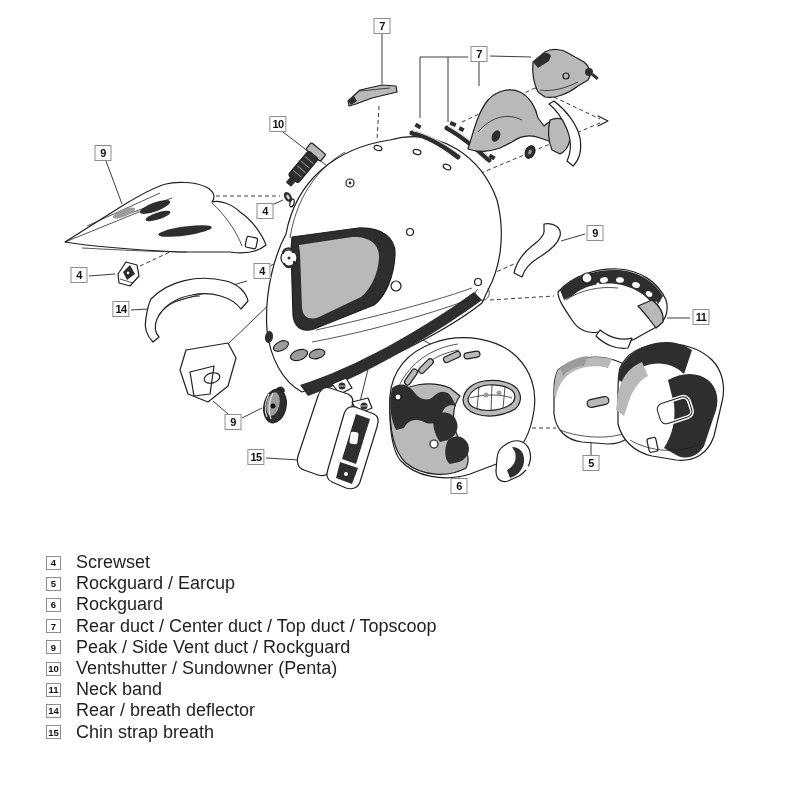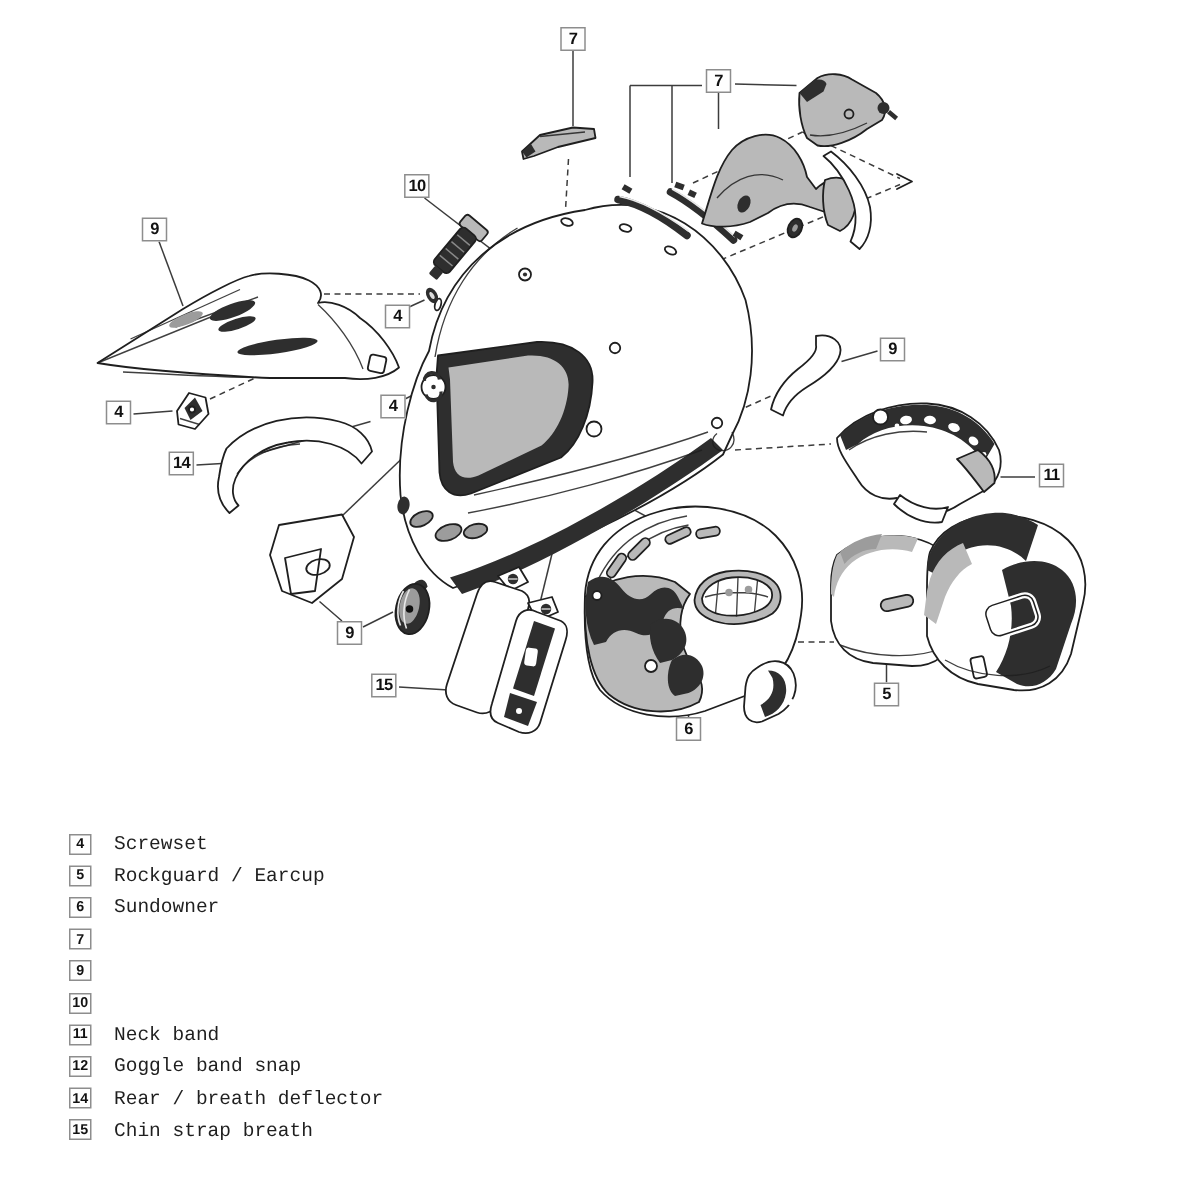--- a/index.html
+++ b/index.html
@@ -18,21 +18,21 @@
   .wline{stroke:#e8e8e8;stroke-width:1.1;fill:none;}
   .callout{position:absolute;min-width:17px;height:16px;padding:0 2px;box-sizing:border-box;
     border:1.4px solid var(--boxb);background:#fefefe;color:var(--boxt);
     font-weight:bold;font-size:11px;line-height:13px;display:flex;align-items:center;
     justify-content:center;transform:translate(-50%,-50%);letter-spacing:-0.5px;}
   .legend{position:absolute;left:46px;top:552px;}
   .legend-row{display:flex;align-items:center;height:21.2px;}
   .legend-num{width:15px;height:14px;border:1.2px solid var(--boxb);box-sizing:border-box;
     font-size:9.5px;font-weight:bold;color:var(--boxt);display:flex;align-items:center;
     justify-content:center;margin-right:15px;background:#fefefe;}
-  .legend-label{font-size:13px;color:var(--ink);font-family:Liberation Mono, monospace;}
+  .legend-label{font-size:18px;color:var(--ink);}
 </style>
 </head>
 <body>
 
 <div class="stage">
 
   <svg width="800" height="800" viewBox="0 0 800 800">
 
     <g>
       <path class="dash" d="M379,106 L377,140"></path>
@@ -298,40 +298,39 @@
       <div class="legend-row">
         <span class="legend-num">4</span>
         <span class="legend-label">Screwset</span>
       </div>
       <div class="legend-row">
         <span class="legend-num">5</span>
         <span class="legend-label">Rockguard / Earcup</span>
       </div>
       <div class="legend-row">
         <span class="legend-num">6</span>
-        <span class="legend-label">Sundowner</span>
+        <span class="legend-label">Rockguard</span>
       </div>
       <div class="legend-row">
         <span class="legend-num">7</span>
+        <span class="legend-label">Rear duct / Center duct / Top duct / Topscoop</span>
       </div>
       <div class="legend-row">
         <span class="legend-num">9</span>
+        <span class="legend-label">Peak / Side Vent duct / Rockguard</span>
       </div>
       <div class="legend-row">
         <span class="legend-num">10</span>
+        <span class="legend-label">Ventshutter / Sundowner (Penta)</span>
       </div>
       <div class="legend-row">
         <span class="legend-num">11</span>
         <span class="legend-label">Neck band</span>
       </div>
       <div class="legend-row">
-        <span class="legend-num">12</span>
-        <span class="legend-label">Goggle band snap</span>
-      </div>
-      <div class="legend-row">
         <span class="legend-num">14</span>
         <span class="legend-label">Rear / breath deflector</span>
       </div>
       <div class="legend-row">
         <span class="legend-num">15</span>
         <span class="legend-label">Chin strap breath</span>
       </div>
     </div>
 </div>
 

